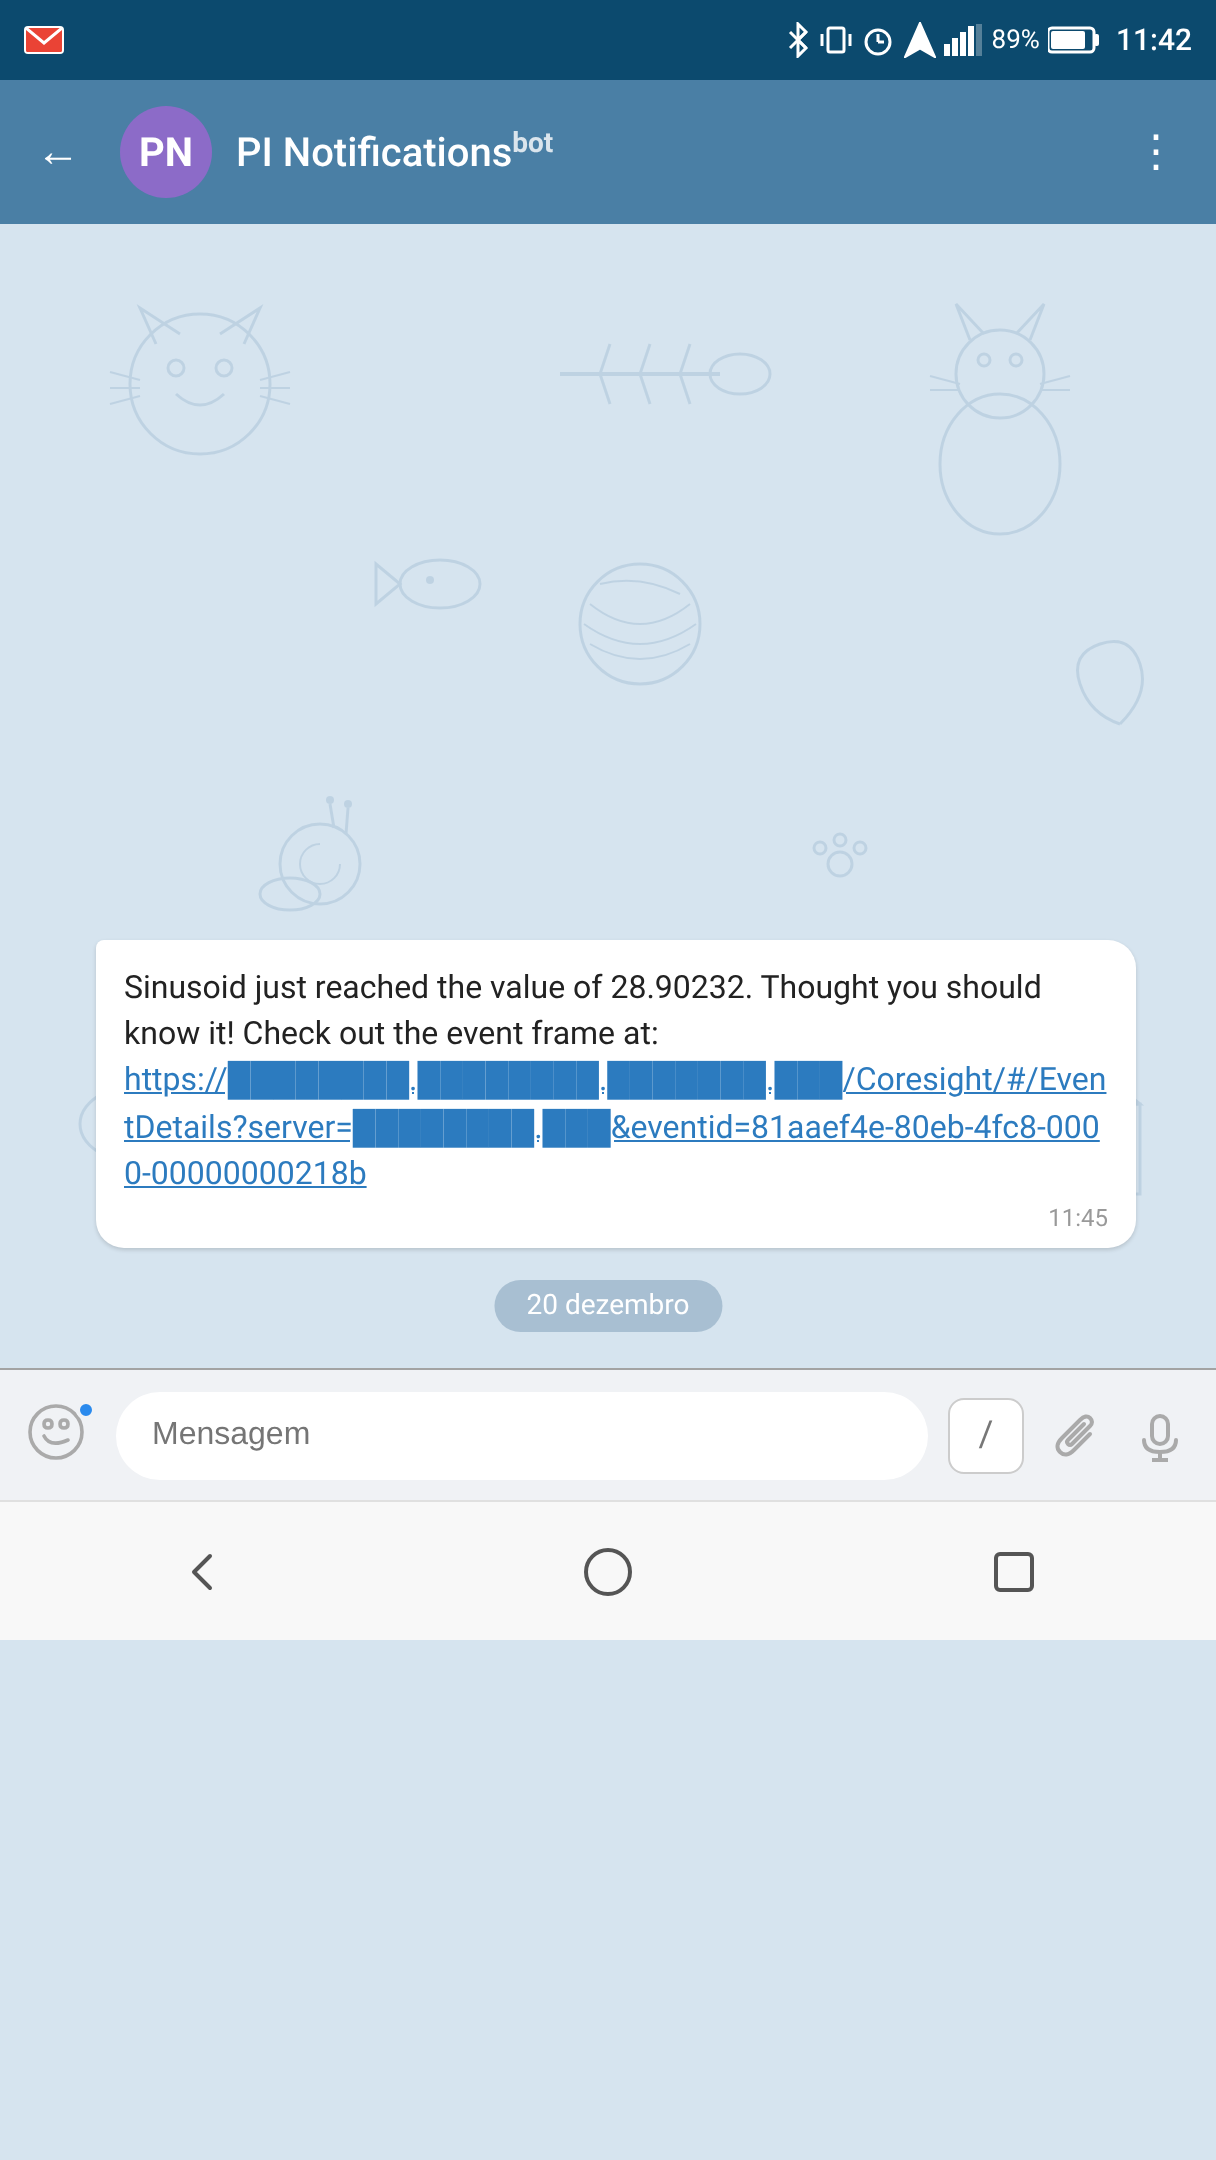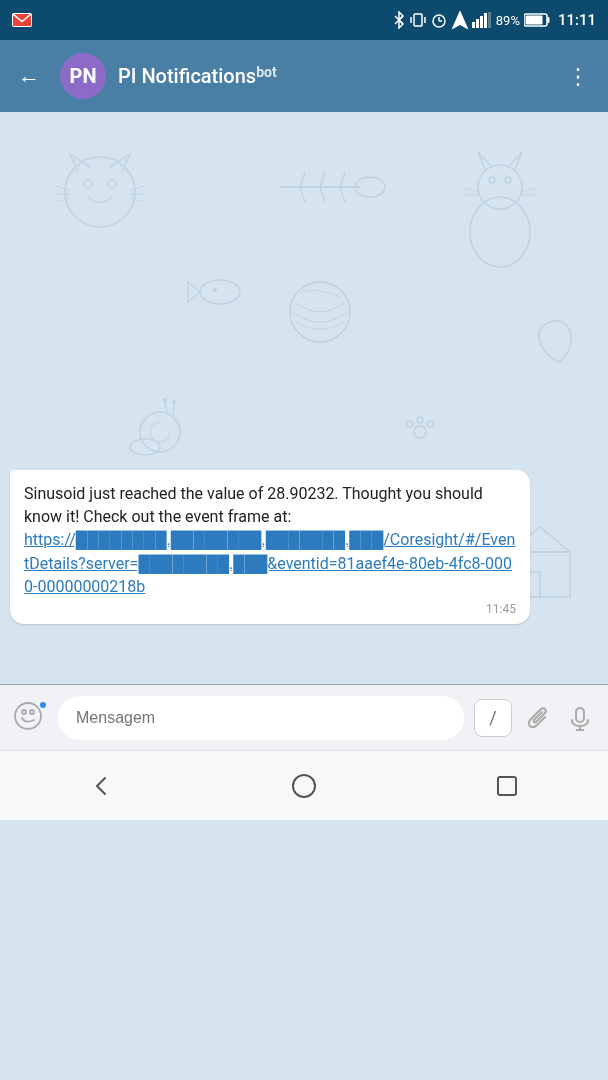--- a/index.html
+++ b/index.html
@@ -147,20 +147,21 @@
       flex-direction: column;
       align-items: flex-start;
     }
     .message-bubble {
       background: white;
       border-radius: 4px 14px 14px 14px;
       padding: 12px 14px 8px 14px;
       max-width: 520px;
       box-shadow: 0 1px 2px rgba(0,0,0,0.15);
       position: relative;
+      margin-left: 38px;
     }
     .message-text {
       font-size: 16px;
       color: #222;
       line-height: 1.45;
     }
     .message-link {
       color: #2c7bbf;
       text-decoration: underline;
       word-break: break-all;
@@ -320,21 +321,21 @@
       <rect x="16" y="0" width="3" height="16" fill="rgba(255,255,255,0.3)"></rect>
     </svg>
 
     <span style="color:white;font-size:13px;">89%</span>
     <svg width="26" height="14" viewBox="0 0 26 14" fill="none">
       <rect x="0" y="1" width="23" height="12" rx="2" stroke="white" stroke-width="1.5"></rect>
       <rect x="1.5" y="2.5" width="17" height="9" rx="1" fill="white"></rect>
       <rect x="23" y="4" width="2.5" height="6" rx="1" fill="white"></rect>
     </svg>
 
-    <span style="color:white;font-size:15px;font-weight:500;margin-left:4px;">11:11</span>
+    <span style="color:white;font-size:15px;font-weight:500;margin-left:4px;">11:42</span>
   </div>
 </div>
 
 <div class="header">
   <span class="back-btn">←</span>
   <div class="avatar">
     <span>PN</span>
   </div>
   <div class="header-info">
     <span class="header-title">PI Notifications</span>
@@ -415,20 +416,23 @@
       <polygon points="510,440 540,415 570,440" stroke="#7a9fbf" stroke-width="1.5" fill="none"></polygon>
       <rect x="525" y="460" width="15" height="25" stroke="#7a9fbf" stroke-width="1.5" fill="none"></rect>
 
       <ellipse cx="220" cy="180" rx="20" ry="12" stroke="#7a9fbf" stroke-width="1.5" fill="none"></ellipse>
       <path d="M200,180 L188,170 L188,190 Z" stroke="#7a9fbf" stroke-width="1.5" fill="none"></path>
       <circle cx="215" cy="178" r="2" fill="#7a9fbf"></circle>
 
       <path d="M560,250 Q575,235 570,220 Q565,205 550,210 Q535,215 540,230 Q545,245 560,250" stroke="#7a9fbf" stroke-width="1.5" fill="none"></path>
     </svg>
 
+    <div class="date-badge-container">
+      <div class="date-badge">20 dezembro</div>
+    </div>
   </div>
 
   <div class="message-wrapper">
     <div class="message-bubble">
       <div class="message-text">
         <span>Sinusoid just reached the value of 28.90232. Thought you should know it! Check out the event frame at:</span>
         <br>
         <span class="message-link">https://████████.████████.███████.███/Coresight/#/EventDetails?server=████████.███&amp;eventid=81aaef4e-80eb-4fc8-0000-00000000218b</span>
       </div>
       <div class="message-time">11:45</div>

